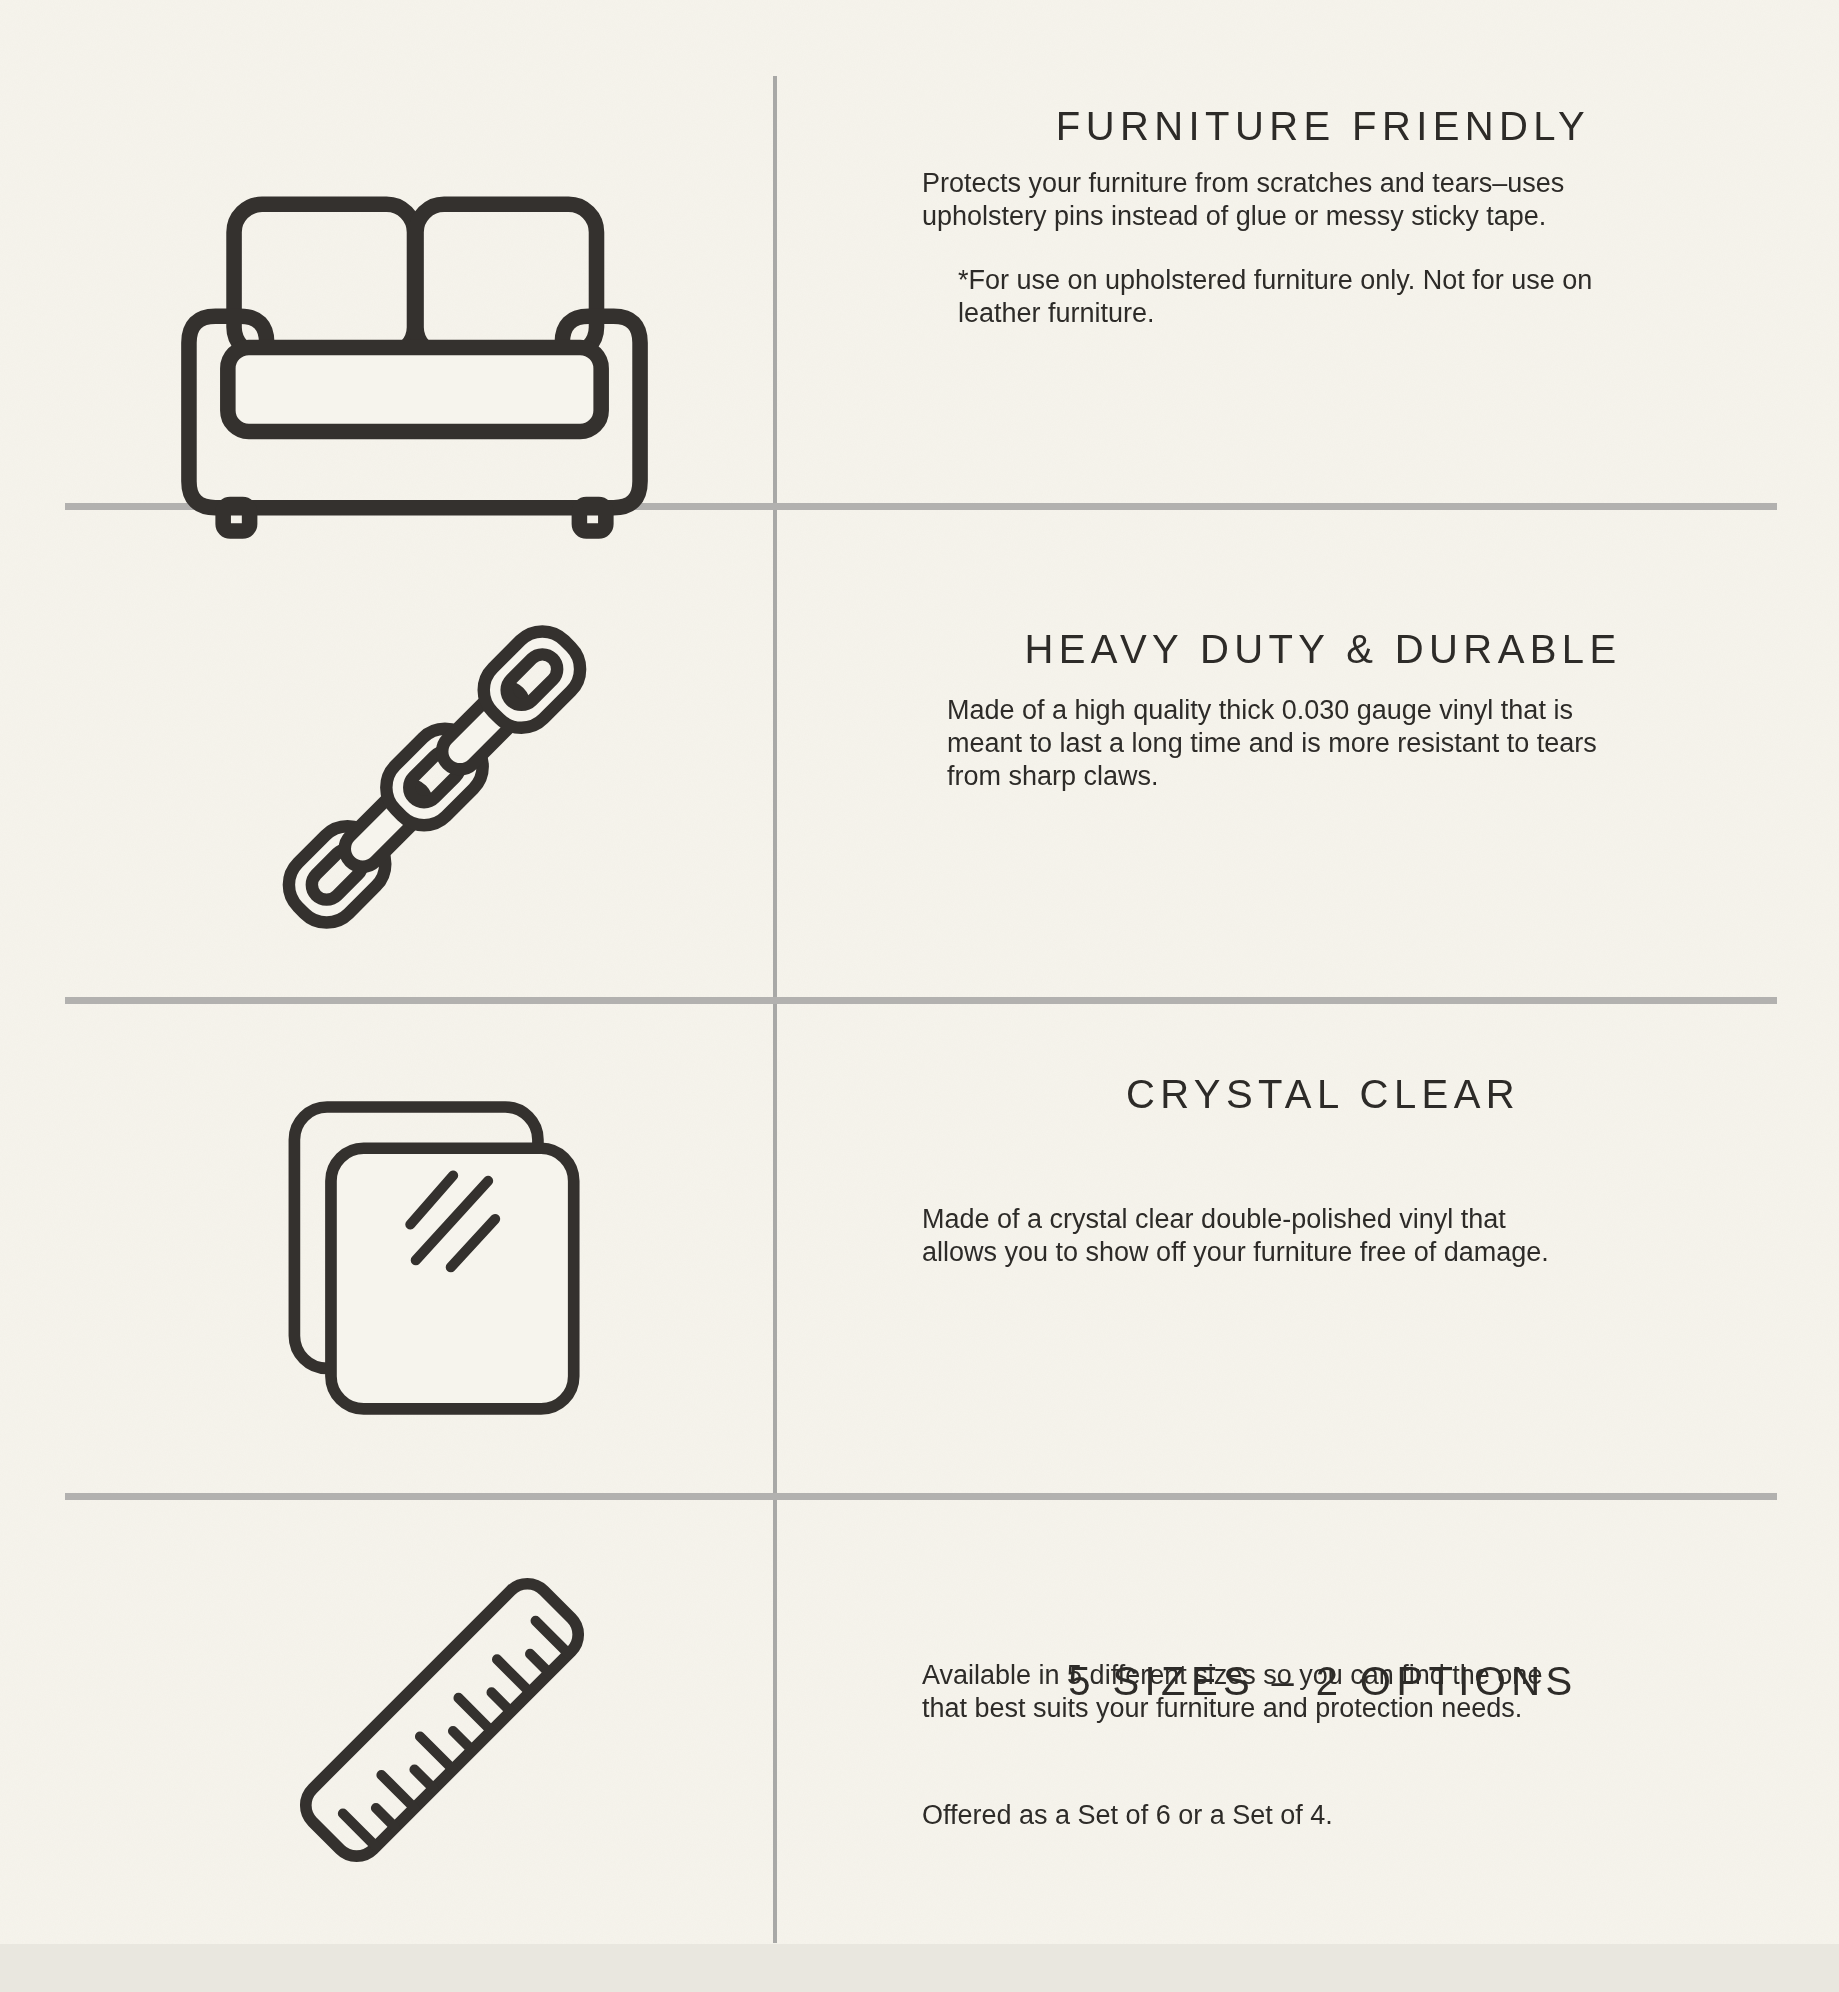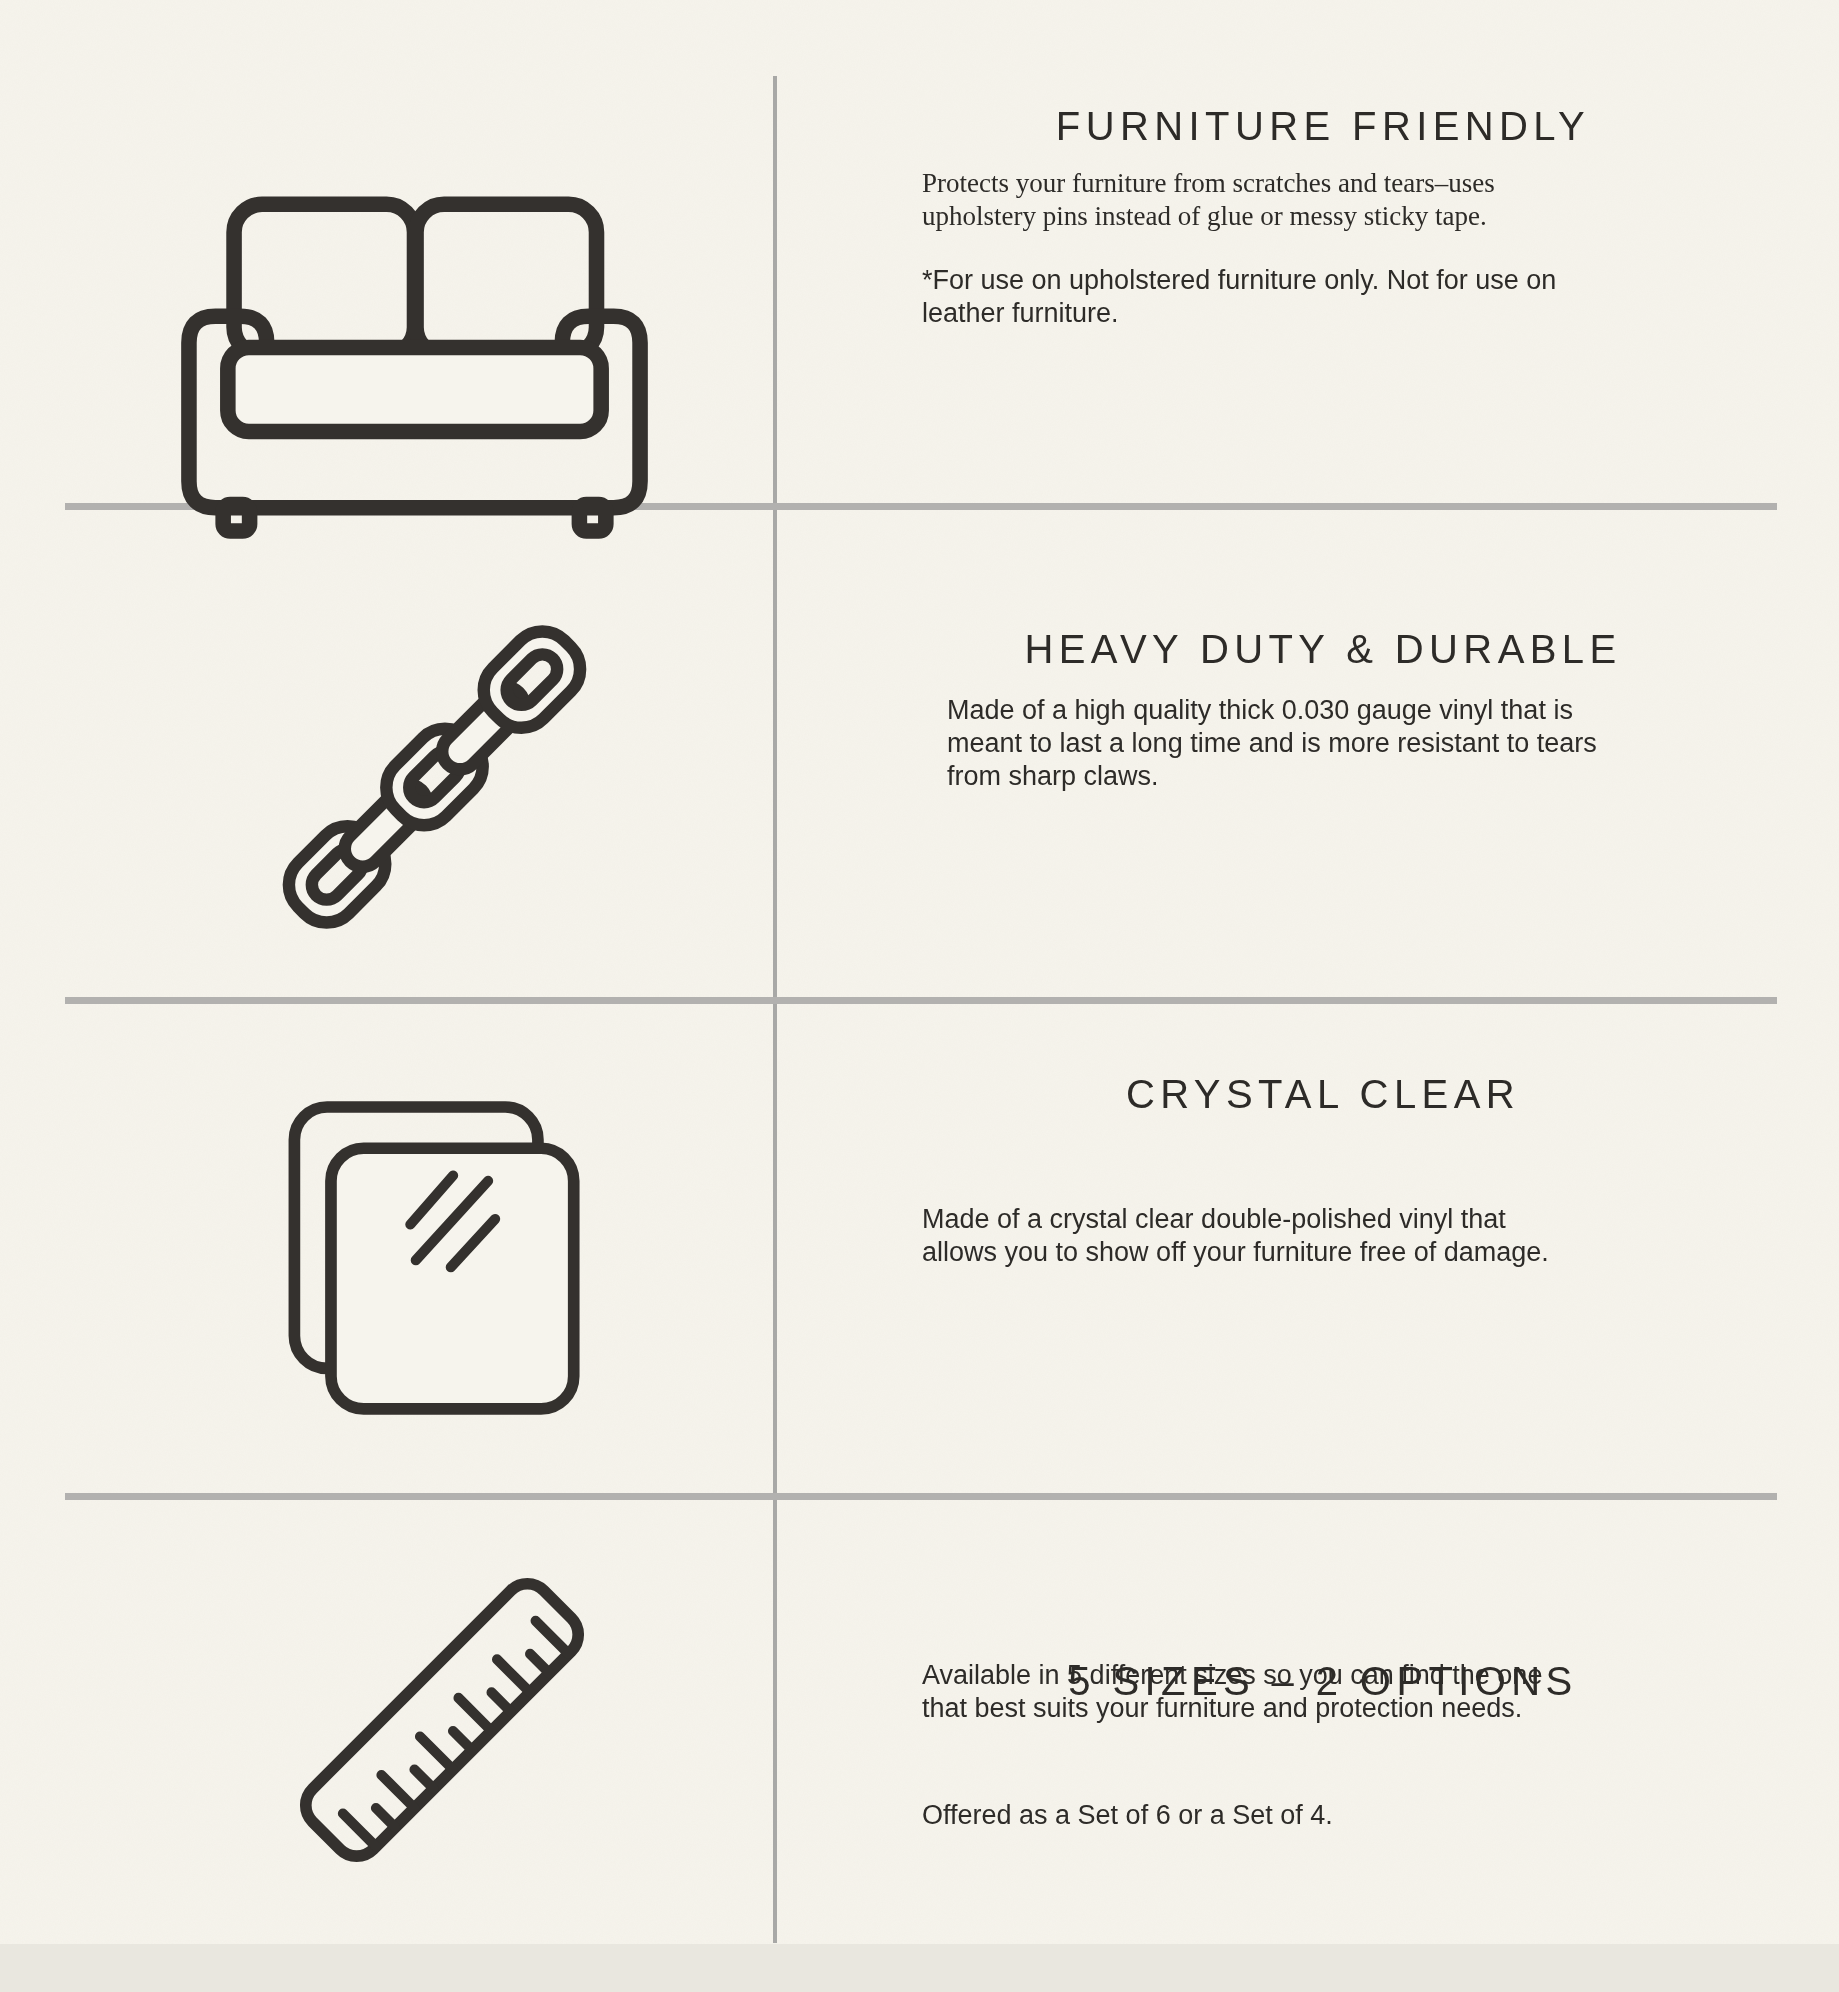--- a/index.html
+++ b/index.html
@@ -30,21 +30,21 @@
     position:absolute;left:922px;width:802px;
     font-size:40px;line-height:1;letter-spacing:5.4px;
     text-align:center;white-space:pre;
   }
   .para{
     position:absolute;left:922px;width:872px;
     font-size:27px;line-height:33px;white-space:pre;
   }
   
   #icon-sofa{left:173px;top:195px;width:483px;height:350px;}
-  #t1{top:106px;} #p1a{top:167px;font-family:Liberation Serif, serif;} #p1b{top:264px;}
+  #t1{top:106px;} #p1a{top:167px;} #p1b{top:264px;margin-left:36px;}
   
   #icon-chain{left:271px;top:598px;width:327px;height:358px;}
   #t2{top:629px;} #p2a{top:694px;margin-left:25px;}
   
   #icon-squares{left:288px;top:1100px;width:296px;height:319px;}
   #t3{top:1074px;} #p3a{top:1203px;}
   
   #icon-ruler{left:290px;top:1558px;width:304px;height:327px;}
   #t4{top:1661px;} #p4a{top:1659px;} #p4b{top:1799px;}
 </style>

